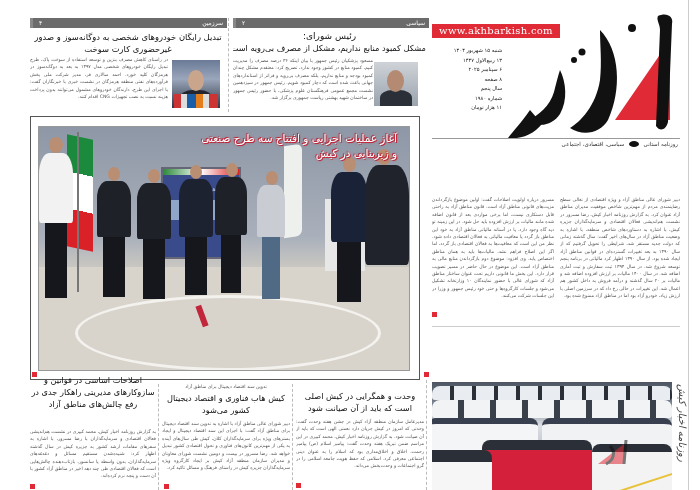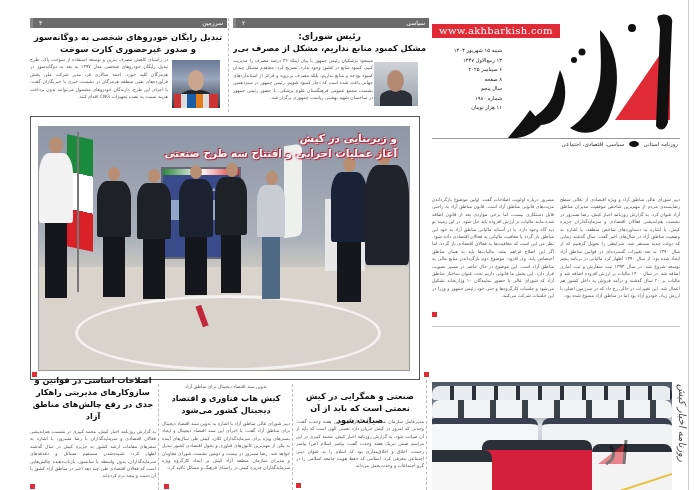--- a/index.html
+++ b/index.html
@@ -8,21 +8,21 @@
     background: #ffffff; font-family: "DejaVu Sans", sans-serif; color: #1a1a1a;
   }
   .abs { position: absolute; }
   .rtl { direction: rtl; text-align: right; }
   .section-bar {
     position: absolute; height: 10px; background: #6b6b6b; color: #fff;
     font-size: 6px; line-height: 10px; border-left: 3px solid #888;
   }
   .section-bar .name { position: absolute; right: 4px; top: 0; }
   .section-bar .pg { position: absolute; left: 6px; top: 0; }
-  .headline { font-weight: bold; color: #111; direction: rtl; text-align: center; }
+  .headline { font-weight: normal; color: #111; direction: rtl; text-align: center; }
   .body-text {
     direction: rtl; text-align: justify; font-size: 4.6px; line-height: 7.4px; color: #555;
   }
   .vrule { position: absolute; width: 0; border-left: 1px dashed #bbb; }
   .hrule { position: absolute; height: 0; border-top: 1px solid #ccc; }
   .red-mark { position: absolute; width: 5px; height: 5px; background: #e02a36; }
   .portrait { position: absolute; background: linear-gradient(180deg,#6a7a96 0%,#9aa6bb 40%,#2f3646 100%); overflow:hidden; }
   .portrait .face { position:absolute; border-radius:50%; background:#c9a58c; }
   .portrait .suit { position:absolute; background:#23262e; border-radius: 40% 40% 0 0; }
   .url-bar {
@@ -170,22 +170,22 @@
     <div class="head" style="left:12px; top:0; width:13px; height:15px;"></div>
     <div class="body" style="left:0; top:15px; width:36px; height:70px; background:#1a2238;"></div>
     <div class="legs" style="left:6px; top:85px; width:24px; height:60px;"></div>
   </div>
   <div class="person" style="left:326px; top:22px;">
     <div class="head" style="left:12px; top:0; width:14px; height:16px;"></div>
     <div class="body" style="left:0; top:16px; width:44px; height:100px; background:#20232b;"></div>
   </div>
 
   <div class="headline" style="position:absolute; right:12px; top:4px; width:300px; color:#fff; text-shadow:0 0 3px #c2263a, 1px 1px 0 #c2263a, -1px -1px 0 #c2263a; font-size:10.5px; line-height:15px; text-align:right;">
+    <div>آغاز عملیات اجرایی و افتتاح سه طرح صنعتی</div>
     <div>و زیربنایی در کیش</div>
-    <div>آغاز عملیات اجرایی و افتتاح سه طرح صنعتی</div>
   </div>
 </div>
 <div class="red-mark" style="left:32px; top:372px;"></div>
 <div class="red-mark" style="left:424px; top:372px;"></div>
 
 <div class="headline abs" style="left:432px; top:150px; width:250px; font-size:13.5px; line-height:20px;">
 </div>
 <div class="body-text abs" style="left:560px; top:196px; width:120px; height:118px; overflow:hidden;">دبیر شورای عالی مناطق آزاد و ویژه اقتصادی از تعالی سطح رضایتمندی مردم از مهم‌ترین شاخص موفقیت مدیران مناطق آزاد عنوان کرد. به گزارش روزنامه اخبار کیش، رضا مسرور در نشست هم‌اندیشی فعالان اقتصادی و سرمایه‌گذاران جزیره کیش، با اشاره به دستاوردهای شاخص منطقه، با اشاره به وضعیت مناطق آزاد در سال‌های اخیر گفت: سال گذشته زمانی که دولت جدید مستقر شد، شرایطی را تحویل گرفتیم که از سال ۱۳۹۰ به بعد تغییرات گسترده‌ای در قوانین مناطق آزاد ایجاد شده بود. از سال ۱۳۹۰ اظهار کرد مالیاتی در برنامه پنجم توسعه شروع شد. در سال ۱۳۹۴ ثبت سفارش و ثبت آماری اضافه شد. در سال ۱۴۰۰ مالیات بر ارزش افزوده اضافه شد و مالیات بر ۲۰ سال گذشته و درآمد فروش به داخل کشور هم اعمال شد. این تغییرات در حالی رخ داد که در سرزمین اصلی با ارزش زیاد، خودرو آزاد بود اما در مناطق آزاد ممنوع شده بود.</div>
 <div class="body-text abs" style="left:432px; top:196px; width:122px; height:118px; overflow:hidden;">مسرور درباره اولویت اصلاحات گفت: اولین موضوع بازگرداندن مزیت‌های قانونی مناطق آزاد است. قانون مناطق آزاد به راحتی قابل دستکاری نیست، اما برخی مواردی بعد از قانون اضافه شده مانند مالیات بر ارزش افزوده باید حل شود. در این زمینه تو دید گاه وجود دارد. یا در آستانه مالیاتی مناطق آزاد به خود این مناطق باز گردد یا معافیت مالیاتی به فعالان اقتصادی داده شود. نظر من این است که معافیت‌ها به فعالان اقتصادی باز گردد، اما اگر این اصلاح فراهم نشد، مالیات‌ها باید به همان مناطق اختصاص یابد. وی افزود: موضوع دوم بازگرداندن منابع مالی به مناطق آزاد است. این موضوع در حال حاضر در مسیر تصویب قرار دارد. این بخش ما قانونی داریم تحت عنوان ساختار مناطق آزاد که شورای عالی با حضور نمایندگان ۱۰ وزارتخانه تشکیل می‌شود و جلسات کارگروه‌ها و حتی خود رئیس جمهور و وزرا در این جلسات شرکت می‌کنند.</div>
 <div class="red-mark" style="left:432px; top:312px;"></div>
@@ -209,21 +209,21 @@
         <path d="M22,8 C28,14 26,22 18,26" stroke="#111" stroke-width="3" fill="none"></path>
       </svg>
   </div>
 </div>
 <div class="abs" style="left:672px; top:384px; width:16px; height:104px; writing-mode:vertical-rl; font-family:'DejaVu Serif', serif; font-size:10px; color:#444; font-style:italic;">روزنامه اخبار کیش</div>
 
 <div class="vrule" style="left:426px; top:380px; height:110px;"></div>
 <div class="vrule" style="left:292px; top:384px; height:106px;"></div>
 <div class="vrule" style="left:158px; top:384px; height:106px;"></div>
 
-<div class="headline abs" style="left:296px; top:390px; width:128px; font-size:8.2px; line-height:12px;">صنعتی و همگرایی در کیش نعمتی است که باید از آن صیانت شود</div>
+<div class="headline abs" style="left:296px; top:390px; width:128px; font-size:8.2px; line-height:12px;">وحدت و همگرایی در کیش اصلی است که باید از آن صیانت شود</div>
 <div class="body-text abs" style="left:296px; top:418px; width:128px; height:66px; overflow:hidden;">مدیرعامل سازمان منطقه آزاد کیش در جشن هفته وحدت گفت: وحدتی که امروز در کیش جریان دارد نعمتی الهی است که باید از آن صیانت شود. به گزارش روزنامه اخبار کیش، محمد کبیری در این مراسم ضمن تبریک هفته وحدت گفت: پیامبر اسلام (ص) پیامبر رحمت، اخلاق و اخلاق‌مداری بود که اسلام را به عنوان دینی اجتماعی معرفی کرد. اسلامی که حفظ هویت جامعه اسلامی را در گرو اجتماعات و وحدت‌بخش می‌داند.</div>
 <div class="red-mark" style="left:296px; top:483px;"></div>
 
 <div class="abs" style="left:162px; top:384px; width:128px; font-size:4.6px; direction:rtl; text-align:center; color:#555;">تدوین سند اقتصاد دیجیتال برای مناطق آزاد</div>
 <div class="headline abs" style="left:162px; top:392px; width:128px; font-size:8.2px; line-height:12px;">کیش هاب فناوری و اقتصاد دیجیتال کشور می‌شود</div>
 <div class="body-text abs" style="left:162px; top:420px; width:128px; height:64px; overflow:hidden;">دبیر شورای عالی مناطق آزاد با اشاره به تدوین سند اقتصاد دیجیتال برای مناطق آزاد گفت: با اجرای این سند اقتصاد دیجیتال و ایجاد بسترهای ویژه برای سرمایه‌گذاران کلان، کیش طی سال‌های آینده به یکی از مهم‌ترین کانون‌های فناوری و تحول اقتصادی کشور تبدیل خواهد شد. رضا مسرور در بیست و دومین نشست شورای معاونان و مدیران سازمان منطقه آزاد کیش بر ایجاد کارگروه ویژه سرمایه‌گذاران جزیره کیش در راستای فرهنگ و مسائل تاکید کرد.</div>
 <div class="red-mark" style="left:164px; top:484px;"></div>
 
 <div class="headline abs" style="left:30px; top:374px; width:126px; font-size:8.2px; line-height:12px;">اصلاحات اساسی در قوانین و سازوکارهای مدیریتی راهکار جدی در رفع چالش‌های مناطق آزاد</div>
 <div class="body-text abs" style="left:30px; top:428px; width:126px; height:56px; overflow:hidden;">به گزارش روزنامه اخبار کیش، محمد کبیری در نشست هم‌اندیشی فعالان اقتصادی و سرمایه‌گذاران با رضا مسرور، با اشاره به سفرهای مقامات ارشد کشور به جزیره کیش در سال گذشته اظهار کرد: شنیده‌شدن مستقیم مسائل و دغدغه‌های سرمایه‌گذاران، بدون واسطه یا سانسور، بازتاب‌دهنده چالش‌هایی است که فعالان اقتصادی طی چند دهه اخیر در مناطق آزاد کشور با آن دست و پنجه نرم کرده‌اند.</div>

